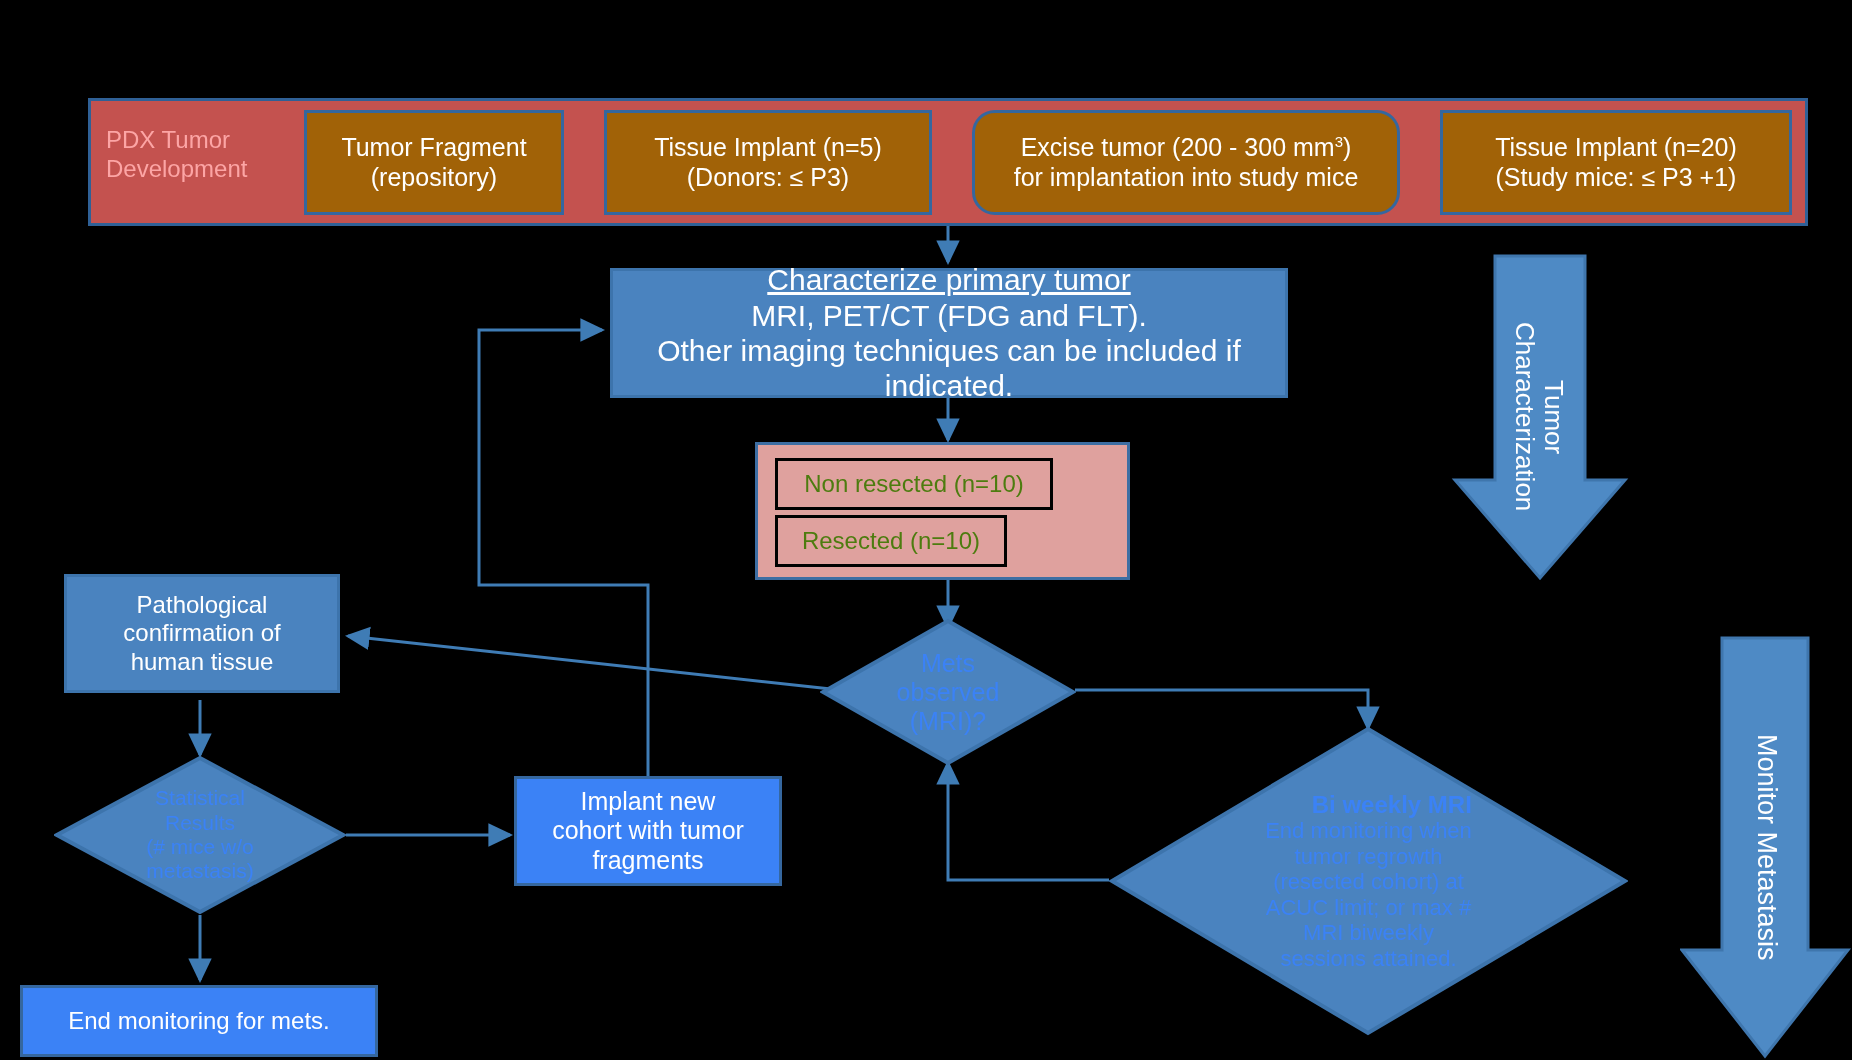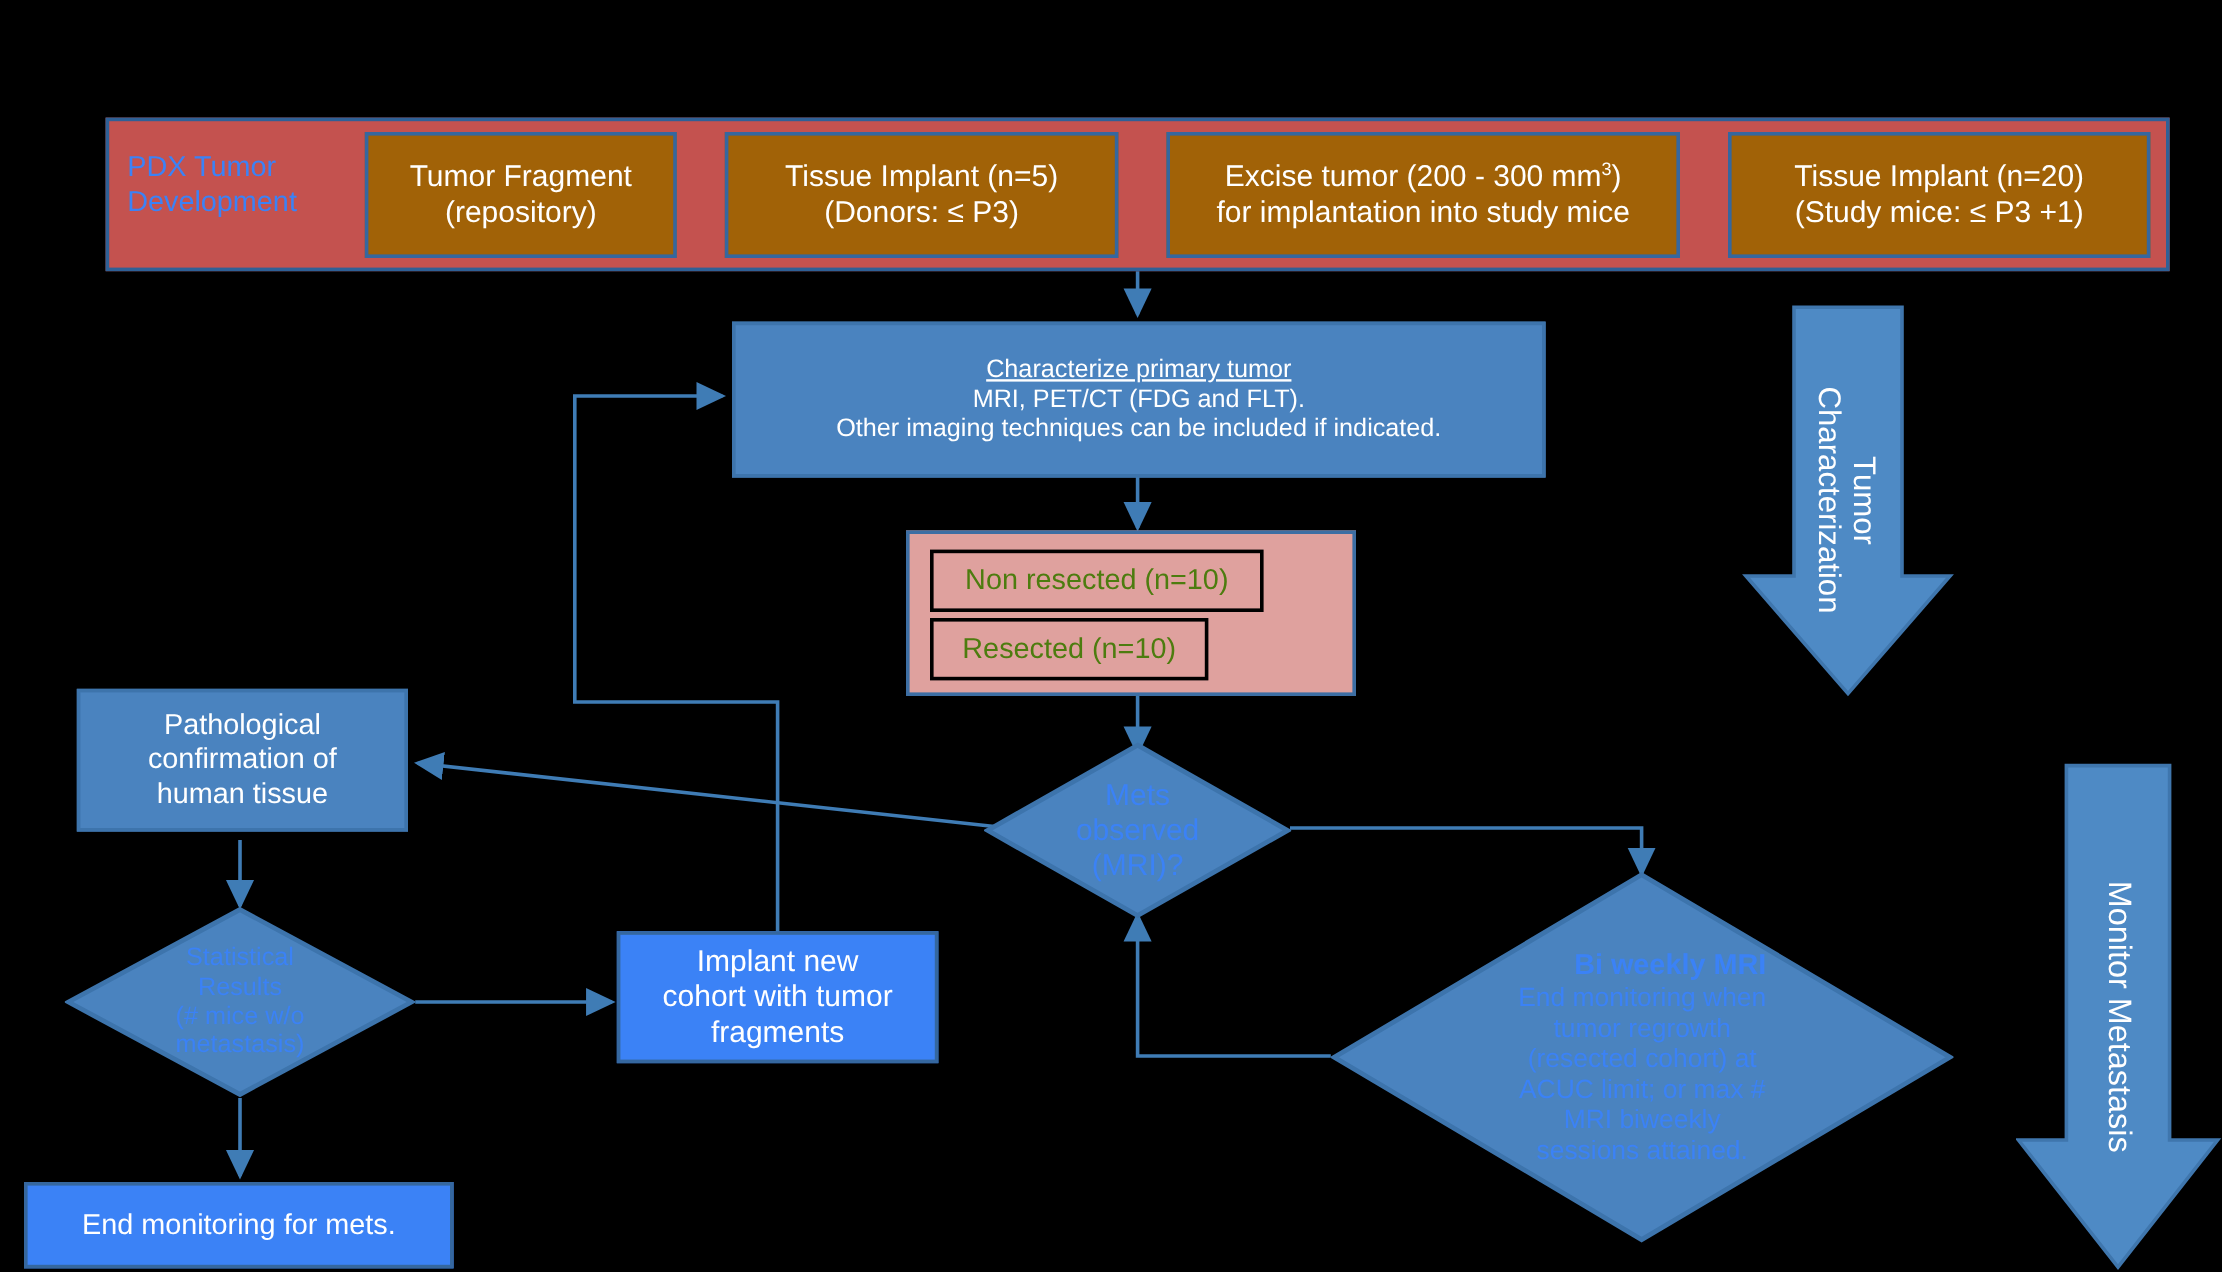--- a/index.html
+++ b/index.html
@@ -5,21 +5,21 @@
   html,body{margin:0;padding:0;background:#000;}
   body{font-family:"Liberation Sans",sans-serif;}
   #stage{position:relative;width:1852px;height:1060px;background:#000;overflow:hidden;}
   .node{position:absolute;box-sizing:border-box;display:flex;align-items:center;justify-content:center;text-align:center;color:#fff;line-height:1.18;}
   .redband{background:#c4524f;border:3px solid #2f6096;}
   .redbox{background:#a16207;border:3px solid #35679f;}
   .darkredbox{background:#3b82f6;border:3px solid #35679f;}
   .bluebox{background:#4a83bf;border:3px solid #3d74ac;}
   .pinkbox{background:#dfa19e;border:3px solid #3d6ea3;}
   .whitebox{background:transparent;border:3px solid #000;color:#4d7c0f;}
-  .banner-label{position:absolute;color:#3b82f6;text-align:left;line-height:1.2;}
+  .banner-label{position:absolute;color:#fca5a5;text-align:left;line-height:1.2;}
   svg.lines{position:absolute;left:0;top:0;width:1852px;height:1060px;pointer-events:none;}
   .dia{position:absolute;display:flex;align-items:center;justify-content:center;text-align:center;color:#3b82f6;}
   .dia > .dtxt{position:relative;z-index:2;line-height:1.16;}
   .dia > svg{position:absolute;left:0;top:0;}
   .arrowband{position:absolute;}
   .arrowband .vtxt{position:absolute;left:0;top:0;width:100%;height:100%;display:flex;align-items:center;justify-content:center;color:#fff;}
   .vrot{writing-mode:vertical-rl;text-orientation:mixed;white-space:pre;line-height:1.1;text-align:center;}
   .uline{text-decoration:underline;}
   .bold{font-weight:bold;}
 </style>
@@ -72,31 +72,31 @@
   <div class="node redbox" style="left:304px;top:110px;width:260px;height:105px;font-size:25px;flex-direction:column;">
     <span>Tumor Fragment</span>
     <span>(repository)</span>
   </div>
 
   <div class="node redbox" style="left:604px;top:110px;width:328px;height:105px;font-size:25px;flex-direction:column;">
     <span>Tissue Implant (n=5)</span>
     <span>(Donors: ≤ P3)</span>
   </div>
 
-  <div class="node redbox" style="left:972px;top:110px;width:428px;height:105px;font-size:25px;flex-direction:column;">
+  <div class="node redbox" style="left:972px;top:110px;width:428px;height:105px;font-size:25px;flex-direction:column;border-radius:23px;">
     <span><span>Excise tumor (200 - 300 mm</span><sup style="font-size:15px;">3</sup><span>)</span></span>
     <span>for implantation into study mice</span>
   </div>
 
   <div class="node redbox" style="left:1440px;top:110px;width:352px;height:105px;font-size:25px;flex-direction:column;">
     <span>Tissue Implant (n=20)</span>
     <span>(Study mice: ≤ P3 +1)</span>
   </div>
 
-  <div class="node bluebox" style="left:610px;top:268px;width:678px;height:130px;font-size:21px;flex-direction:column;">
+  <div class="node bluebox" style="left:610px;top:268px;width:678px;height:130px;font-size:30px;flex-direction:column;">
     <span class="uline">Characterize primary tumor</span>
     <span>MRI, PET/CT  (FDG and FLT).</span>
     <span>Other imaging techniques can be included if indicated.</span>
   </div>
 
   <div class="node pinkbox" style="left:755px;top:442px;width:375px;height:138px;"></div>
   <div class="node whitebox" style="left:775px;top:458px;width:278px;height:52px;font-size:24px;">
     <span>Non resected (n=10)</span>
   </div>
   <div class="node whitebox" style="left:775px;top:515px;width:232px;height:52px;font-size:24px;">

